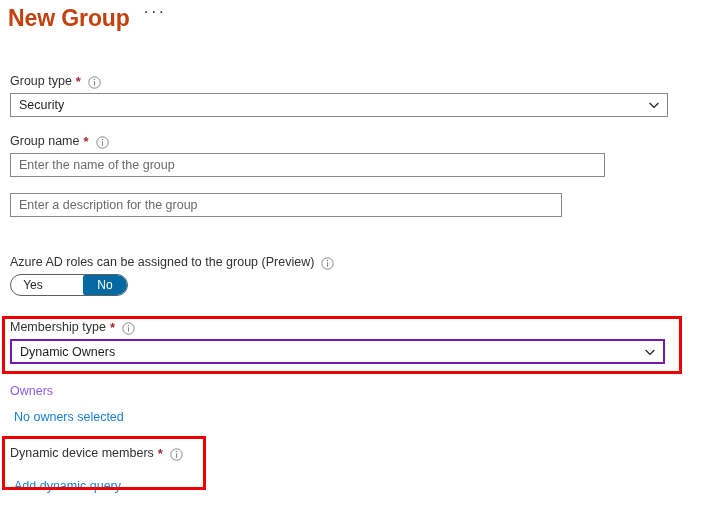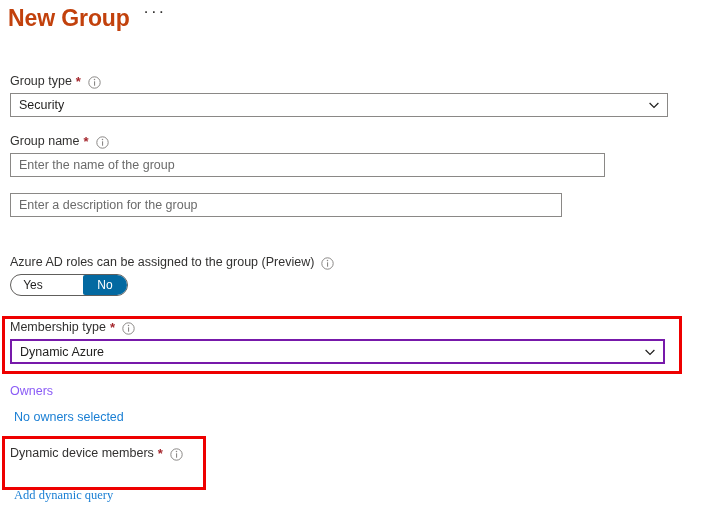--- a/index.html
+++ b/index.html
@@ -262,21 +262,21 @@
       <span class="req-star">*</span>
       <span class="info-icon">
         <svg width="13" height="13" viewBox="0 0 13 13">
             <circle cx="6.5" cy="6.5" r="5.7" fill="none" stroke="#8a8886" stroke-width="1"></circle>
             <circle cx="6.5" cy="3.6" r="0.75" fill="#8a8886"></circle>
             <rect x="6" y="5.3" width="1.1" height="4.4" fill="#8a8886"></rect>
           </svg>
       </span>
     </div>
     <div class="selectbox focused" style="width:655px; height:25px;">
-      <span class="value">Dynamic Azure</span>
+      <span class="value">Dynamic Owners</span>
       <span class="chevron">
         <svg width="12" height="12" viewBox="0 0 12 12">
             <path d="M1.6 4 L6 8.4 L10.4 4" fill="none" stroke="#201f1e" stroke-width="1.2"></path>
           </svg>
       </span>
     </div>
   </div>
 
   <div class="field" style="top:313px;">
     <div class="plain-label">Owners</div>
@@ -288,19 +288,19 @@
       <span class="label-text">Dynamic device members</span>
       <span class="req-star">*</span>
       <span class="info-icon">
         <svg width="13" height="13" viewBox="0 0 13 13">
             <circle cx="6.5" cy="6.5" r="5.7" fill="none" stroke="#8a8886" stroke-width="1"></circle>
             <circle cx="6.5" cy="3.6" r="0.75" fill="#8a8886"></circle>
             <rect x="6" y="5.3" width="1.1" height="4.4" fill="#8a8886"></rect>
           </svg>
       </span>
     </div>
-    <div class="link" style="margin-top:25px; margin-left:4px;font-family:Liberation Serif, serif;">Add dynamic query</div>
+    <div class="link" style="margin-top:16px; margin-left:4px;">Add dynamic query</div>
   </div>
 
 </div>
 
 <div class="annot-box" style="left:2px; top:316px; width:680px; height:58px;"></div>
 <div class="annot-box" style="left:2px; top:436px; width:204px; height:54px;"></div>
 
 </body></html>

